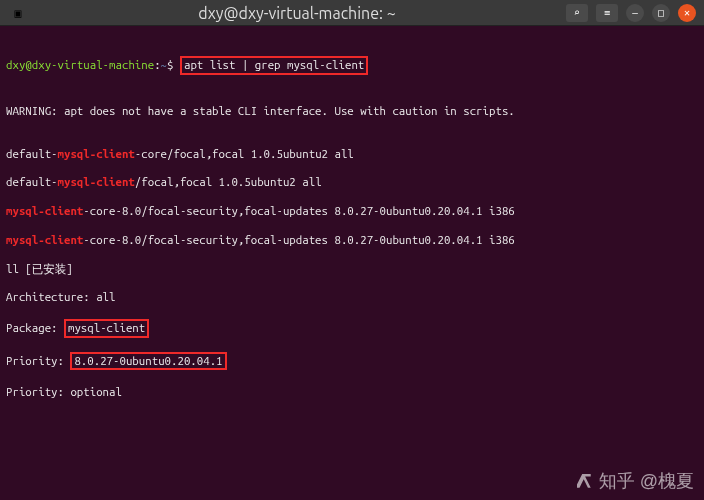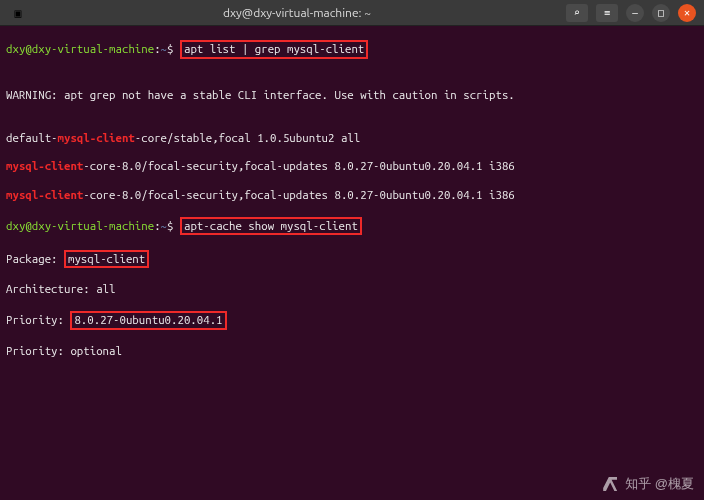--- a/index.html
+++ b/index.html
@@ -30,21 +30,21 @@
   width: 20px;
   display: flex;
   align-items: center;
   justify-content: center;
 }
 .titlebar-title {
   flex: 1;
   text-align: center;
   color: #ddd;
   font-family: "Ubuntu", sans-serif;
-  font-size: 12px;
+  font-size: 16px;
 }
 .titlebar-right {
   display: flex;
   gap: 8px;
   align-items: center;
 }
 .tb-btn {
   width: 18px;
   height: 18px;
   border-radius: 50%;
@@ -54,21 +54,21 @@
   font-size: 10px;
   color: #fff;
 }
 .tb-btn.search { background: #4a4a4a; border-radius: 3px; width: 22px; height: 18px; }
 .tb-btn.menu { background: #4a4a4a; border-radius: 3px; width: 22px; height: 18px; }
 .tb-btn.min { background: #4a4a4a; }
 .tb-btn.max { background: #4a4a4a; }
 .tb-btn.close { background: #e95420; }
 .terminal {
   flex: 1;
-  padding: 0 6px;
+  padding: 16px 6px;
   color: #eee;
   line-height: 1.25;
   white-space: pre;
   overflow: hidden;
   position: relative;
 }
 .ln { display: block; }
 .user { color: #8ae234; }
 .host { color: #8ae234; }
 .tilde { color: #729fcf; }
@@ -84,21 +84,21 @@
   background: #cc0000;
   color: #fff;
   padding: 0 1px;
 }
 .watermark {
   position: absolute;
   right: 10px;
   bottom: 8px;
   color: rgba(255,255,255,0.6);
   font-family: sans-serif;
-  font-size: 13px;
+  font-size: 18px;
   display: flex;
   align-items: center;
   gap: 8px;
 }
 .watermark-icon {
   width: 14px;
   height: 14px;
   background: rgba(255,255,255,0.6);
   clip-path: polygon(0 100%, 20% 100%, 50% 40%, 80% 100%, 100% 100%, 60% 20%, 100% 20%, 100% 0, 40% 0, 0 80%);
 }
@@ -117,28 +117,29 @@
       <div class="tb-btn menu">≡</div>
       <div class="tb-btn min">—</div>
       <div class="tb-btn max">□</div>
       <div class="tb-btn close">✕</div>
     </div>
   </div>
 
   <div class="terminal">
 <span class="ln"><span class="user">dxy</span><span class="user">@</span><span class="host">dxy-virtual-machine</span><span class="colon">:</span><span class="tilde">~</span><span class="dollar">$</span> <span class="box">apt list | grep mysql-client</span></span>
 <span class="ln"></span>
-<span class="ln">WARNING: apt grep not have a stable CLI interface. Use with caution in scripts.</span>
+<span class="ln">WARNING: apt does not have a stable CLI interface. Use with caution in scripts.</span>
 <span class="ln"></span>
-<span class="ln"><span>default-</span><span class="pkg">mysql-client</span><span>-core/stable,focal 1.0.5ubuntu2 all</span></span>
+<span class="ln"><span>default-</span><span class="pkg">mysql-client</span><span>-core/focal,focal 1.0.5ubuntu2 all</span></span>
+<span class="ln"><span>default-</span><span class="pkg">mysql-client</span><span>/focal,focal 1.0.5ubuntu2 all</span></span>
 <span class="ln"><span></span><span class="pkg">mysql-client</span><span>-core-8.0/focal-security,focal-updates 8.0.27-0ubuntu0.20.04.1 i386</span></span>
 <span class="ln"><span></span><span class="pkg">mysql-client</span><span>-core-8.0/focal-security,focal-updates 8.0.27-0ubuntu0.20.04.1 i386</span></span>
-<span class="ln"><span class="user">dxy</span><span class="user">@</span><span class="host">dxy-virtual-machine</span><span class="colon">:</span><span class="tilde">~</span><span class="dollar">$</span> <span class="box">apt-cache show mysql-client</span></span>
+<span class="ln">ll [已安装]</span>
+<span class="ln">Architecture: all</span>
 <span class="ln"><span>Package: </span><span class="box">mysql-client</span></span>
-<span class="ln">Architecture: all</span>
 <span class="ln"><span>Priority: </span><span class="box">8.0.27-0ubuntu0.20.04.1</span></span>
 <span class="ln">Priority: optional</span>
 
 
 
 
 
 
 
 

